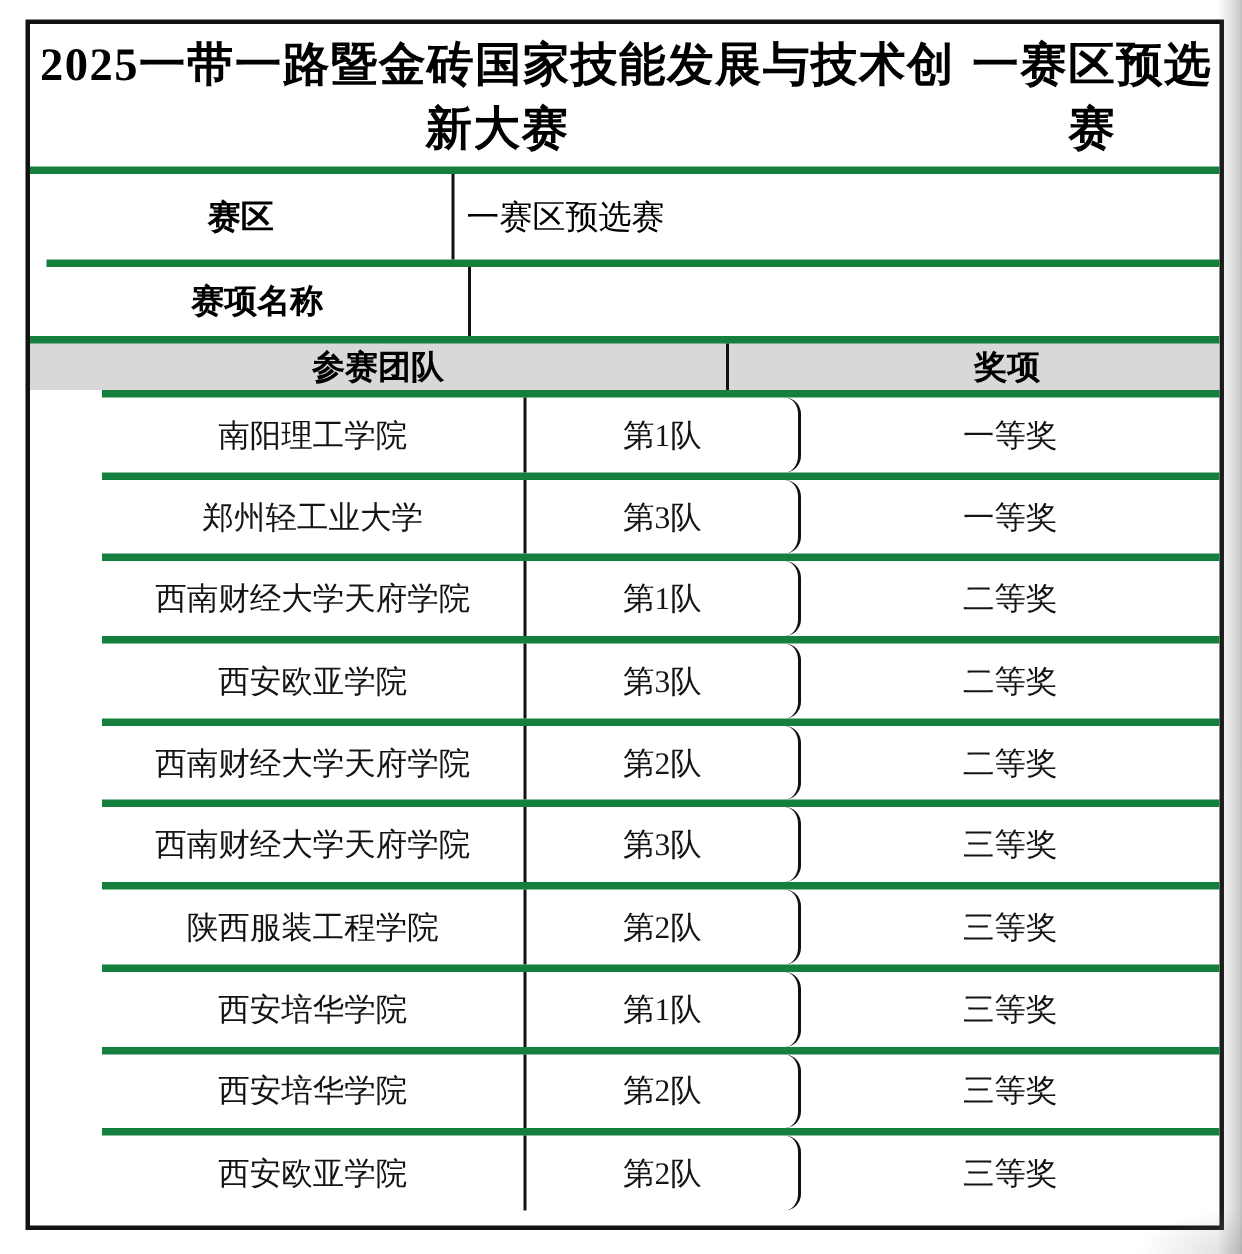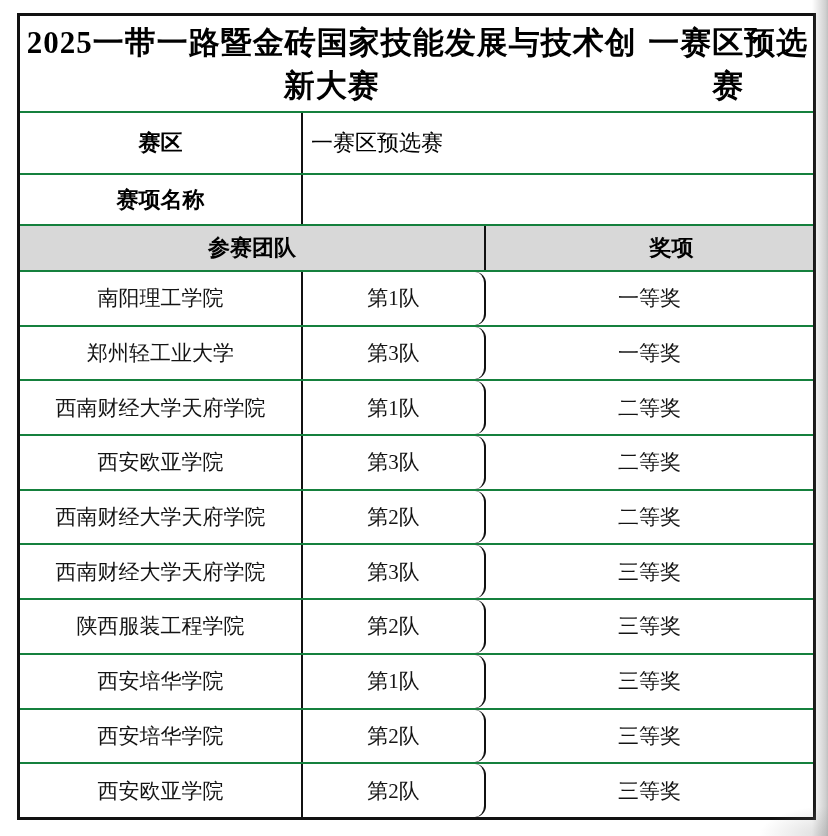--- a/index.html
+++ b/index.html
@@ -45,21 +45,21 @@
     box-sizing: border-box;
     border: 3px solid #111;
     display: flex;
     flex-direction: column;
     background: #ffffff;
   }
   .trow {
     display: flex;
     flex-direction: row;
     box-sizing: border-box;
-    border-top: 2px solid #15803d;
+    border-top: 5px solid #15803d;
     flex: none;
   }
   .trow:first-child { border-top: none; }
   .cell {
     box-sizing: border-box;
     display: flex;
     align-items: center;
     justify-content: center;
     overflow: hidden;
   }
@@ -72,41 +72,41 @@
     justify-content: center;
     text-align: center;
     font-weight: bold;
     font-size: 31px;
     line-height: 43px;
     letter-spacing: 1px;
     color: #000;
   }
   
   .info-row-1 { height: 62px; }
-  .info-row-2 { height: 51px; }
+  .info-row-2 { height: 51px; margin-left: 11px; }
   .info-label {
     width: 283px;
     font-weight: bold;
     font-size: 22px;
     color: #000;
   }
   .info-value {
     flex: 1;
     justify-content: flex-start;
     padding-left: 8px;
     font-weight: normal;
     font-size: 22px;
     color: #000;
   }
   
-  .header-row { height: 46px; background: #d8d8d8; }
+  .header-row { height: 36px; background: #d8d8d8; }
   .header-team { width: 466px; font-weight: bold; font-size: 22px; color: #000; }
   .header-award { flex: 1; font-weight: bold; font-size: 22px; color: #000; margin-left: 44px; }
   
-  .data-row { height: 54.7px; }
+  .data-row { height: 54.7px; margin-left: 48px; }
   .school-cell { width: 283px; font-size: 21px; }
   .team-cell   { width: 183px; font-size: 21px; border-radius: 11px; }
   .award-cell  { flex: 1;      font-size: 21px; border-radius: 19px; }
 </style>
 </head>
 <body>
 
 <div class="page">
 
   <div class="doc-table">

